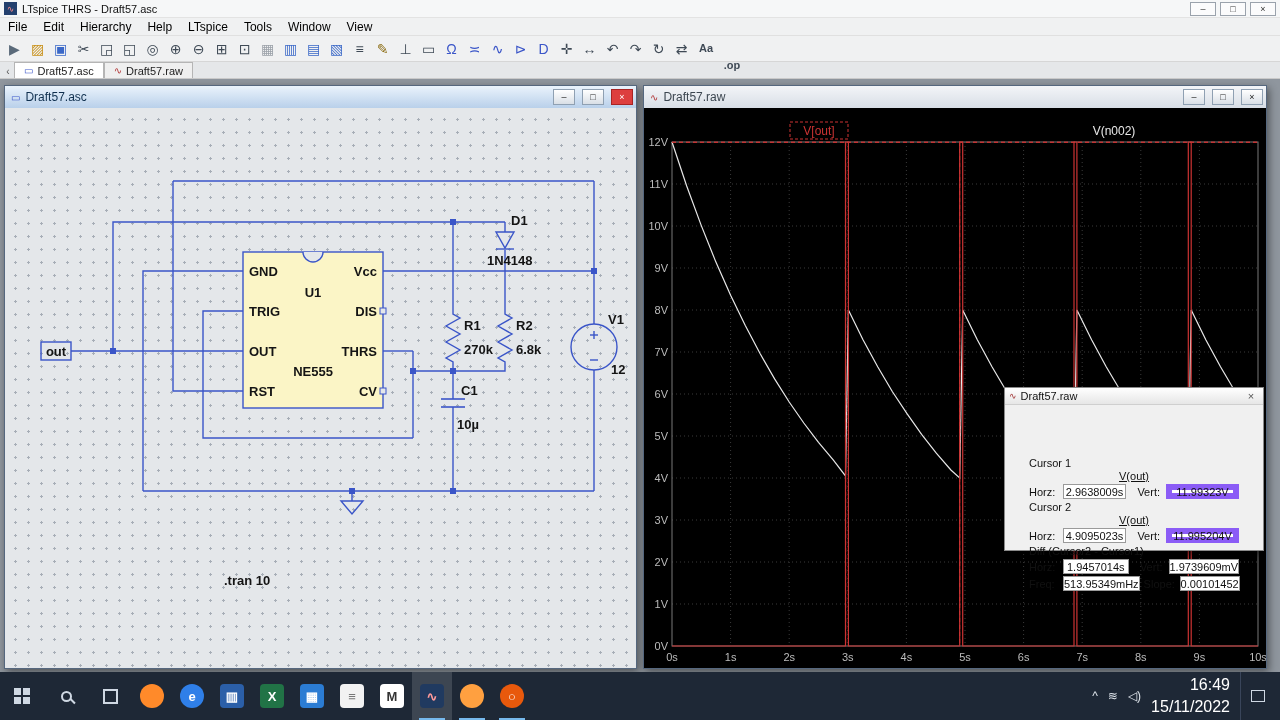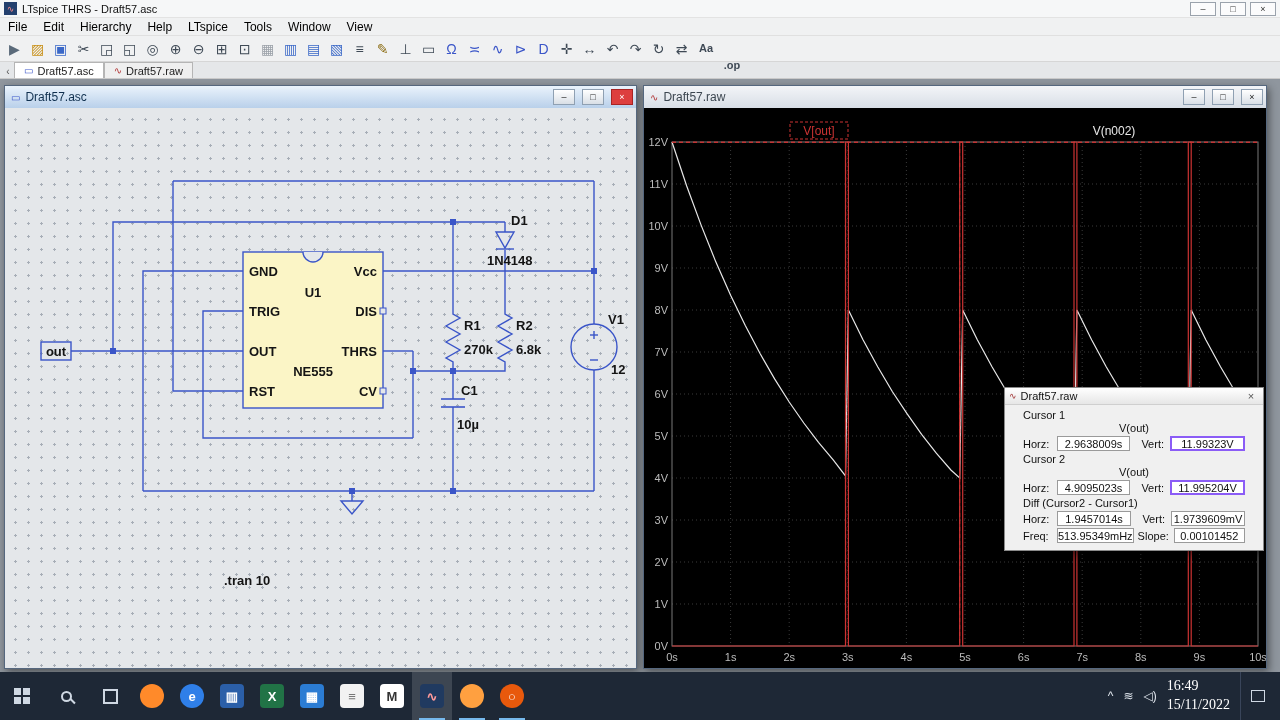--- a/index.html
+++ b/index.html
@@ -60,50 +60,50 @@
   .wave text.legend { font-size:12px; }
 
   
   .cdlg { position:absolute; left:360px; top:279px; width:260px; height:164px;
     background:#f0f0f0; border:1px solid #8a8a8a; box-shadow:2px 3px 8px rgba(0,0,0,.5);
     font-size:11px; color:#111; }
   .dtitle { height:17px; display:flex; align-items:center; gap:4px; padding:0 4px;
     background:linear-gradient(#ffffff,#e6e6e6); border-bottom:1px solid #cfcfcf; }
   .dico { color:#a03030; font-size:9px; }
   .dclose { margin-left:auto; width:16px; text-align:center; color:#555; }
-  .dbody { padding:2px 18px; }
+  .dbody { padding:2px 24px;margin-top:48px; }
   .sect { margin-top:2px; }
-  .trace-name { text-align:center; margin:1px 0; }
+  .trace-name { text-align:center; margin:1px 0;text-decoration:underline; }
   .drow { display:flex; align-items:center; gap:4px; margin:2px 0; }
   .lbl { width:30px; flex:0 0 30px; }
   .lbl2 { width:32px; flex:0 0 32px; text-align:right; padding-right:2px; }
   .val { flex:1; height:15px; background:#fff; border:1px solid #9a9a9a;
     display:flex; align-items:center; justify-content:center; font-size:11px; }
-  .val.dark { border:2px solid #8b5cf6; }
+  .val.dark { border:6px solid #8b5cf6; }
 
   
   .taskbar { height:48px; background:#1e2836; display:flex; align-items:center; color:#dfe5ec; }
   .tb-btn { width:44px; height:48px; display:flex; align-items:center; justify-content:center; }
   .winlogo { width:16px; height:16px; display:grid; grid-template-columns:7px 7px; grid-template-rows:7px 7px; gap:2px; }
   .winlogo i { background:#cfd8e3; }
   .mag { width:11px; height:11px; border:2px solid #cfd8e3; border-radius:50%; position:relative; }
   .mag::after { content:""; position:absolute; width:7px; height:2px; background:#cfd8e3;
     right:-6px; bottom:-2px; transform:rotate(45deg); }
   .tv { width:15px; height:15px; border:2px solid #cfd8e3; }
   .tb-apps { display:flex; height:48px; }
   .tb-app { width:40px; height:48px; position:relative; display:flex; align-items:center; justify-content:center; }
   .tb-app.active { background:rgba(255,255,255,.14); }
   .runbar { position:absolute; left:7px; right:7px; bottom:0; height:2px; background:#76b9ed; }
   .ico-square { width:24px; height:24px; border-radius:4px; display:flex; align-items:center;
     justify-content:center; font-size:13px; font-weight:bold; color:#fff; }
   .ico-circle { width:24px; height:24px; border-radius:50%; display:flex; align-items:center;
     justify-content:center; font-size:13px; font-weight:bold; color:#fff; }
   .tray { margin-left:auto; display:flex; align-items:center; gap:10px; padding-right:6px; font-size:12px; }
   .tray-ico { color:#dfe5ec; }
-  .clock { text-align:left; font-size:14px; line-height:1.35; color:#fff;font-family:Liberation Serif, serif; }
+  .clock { text-align:right; font-size:16px; line-height:1.35; color:#fff; }
   .notif { width:34px; height:48px; border-left:1px solid #39455a; display:flex; align-items:center; justify-content:center; }
   .note { width:14px; height:12px; border:1px solid #cfd8e3; }
 </style>
 </head>
 <body>
 
 <div>
 
   <div class="titlebar">
     <span class="app-ico">∿</span>

